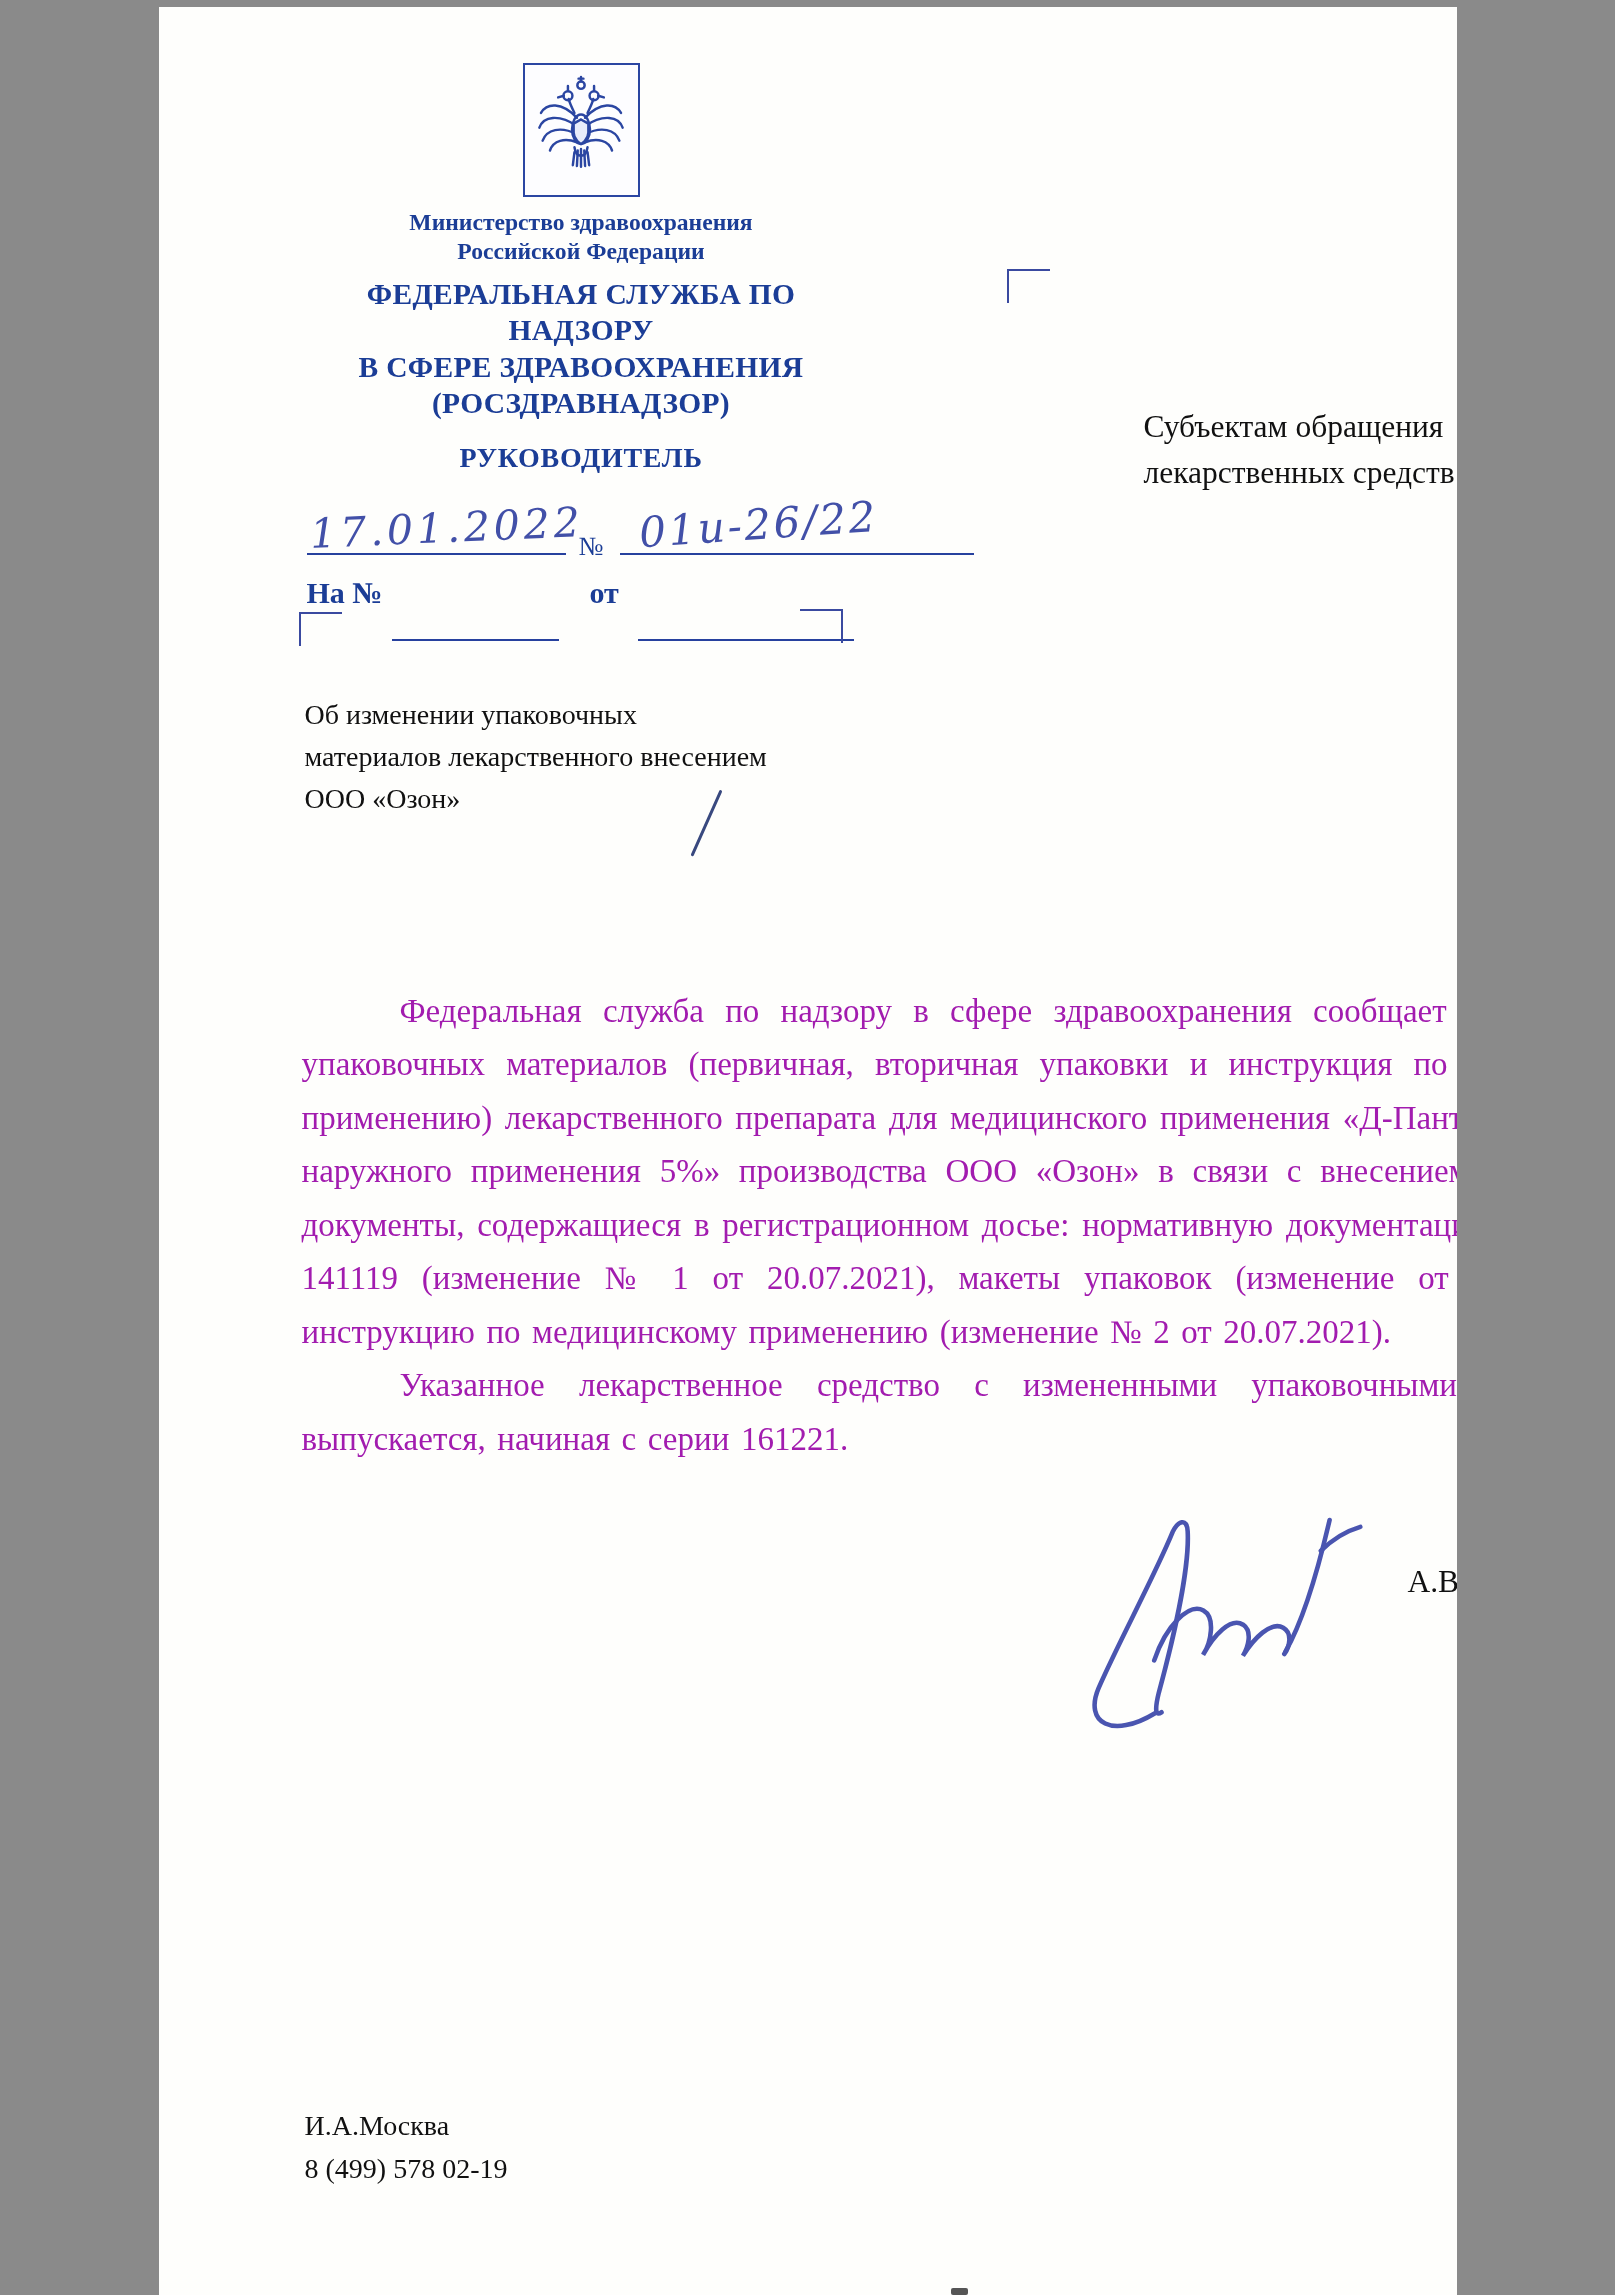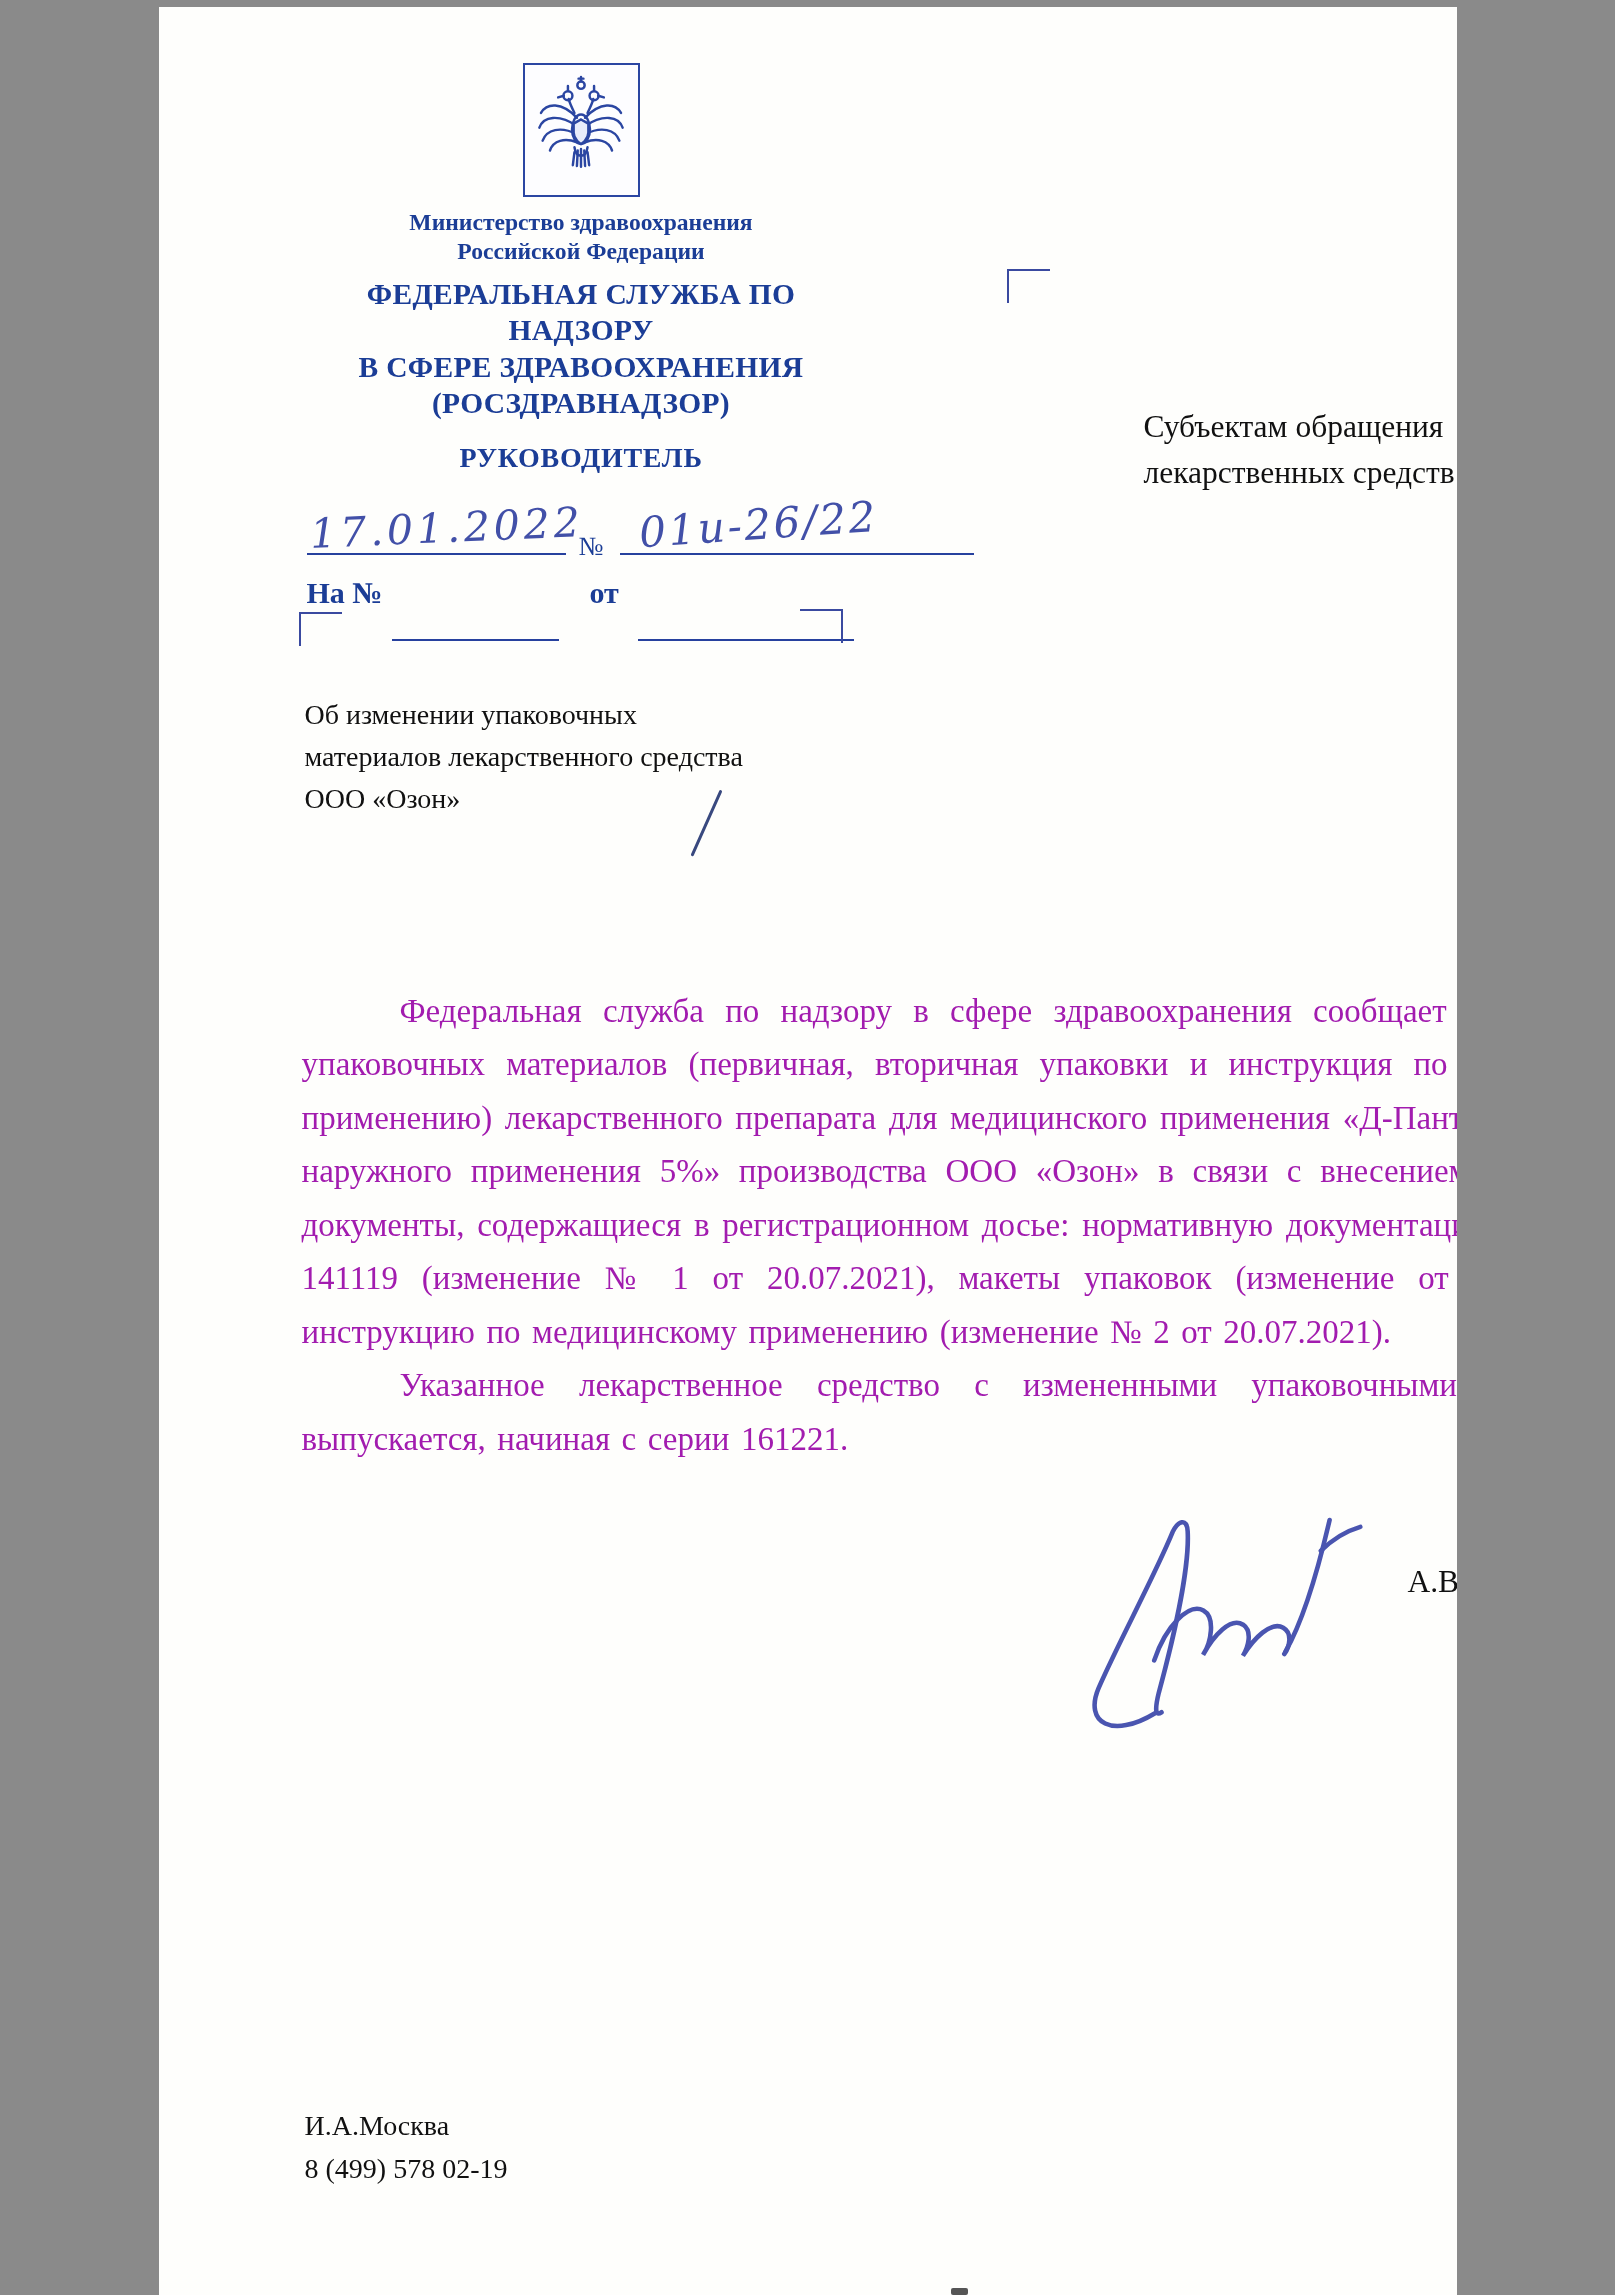--- a/index.html
+++ b/index.html
@@ -214,21 +214,21 @@
   </div>
   <div class="tick"></div>
 
   <div class="recipient">
     <div>Субъектам обращения</div>
     <div>лекарственных средств</div>
   </div>
 
   <div class="subject">
     <div>Об  изменении упаковочных</div>
-    <div>материалов лекарственного средства</div>
+    <div>материалов лекарственного внесением</div>
     <div>ООО «Озон»</div>
   </div>
   <div class="hand-slash"></div>
 
   <div class="body-text">
     <p>Федеральная служба по надзору в сфере здравоохранения сообщает  об изменении упаковочных материалов (первичная, вторичная упаковки и инструкция по медицинскому применению) лекарственного препарата для медицинского применения «Д-Пантенол, мазь для наружного применения 5%» производства ООО «Озон» в связи с внесением изменений в документы, содержащиеся в регистрационном досье: нормативную документацию ЛП-002626-141119 (изменение № 1 от 20.07.2021), макеты упаковок (изменение от 20.07.2021) и инструкцию по медицинскому применению (изменение № 2 от 20.07.2021).</p>
     <p>Указанное лекарственное средство с измененными упаковочными материалами  выпускается, начиная с серии 161221.</p>
   </div>
 
   <svg class="sig-svg" width="367" height="262" viewBox="0 0 560 400">

